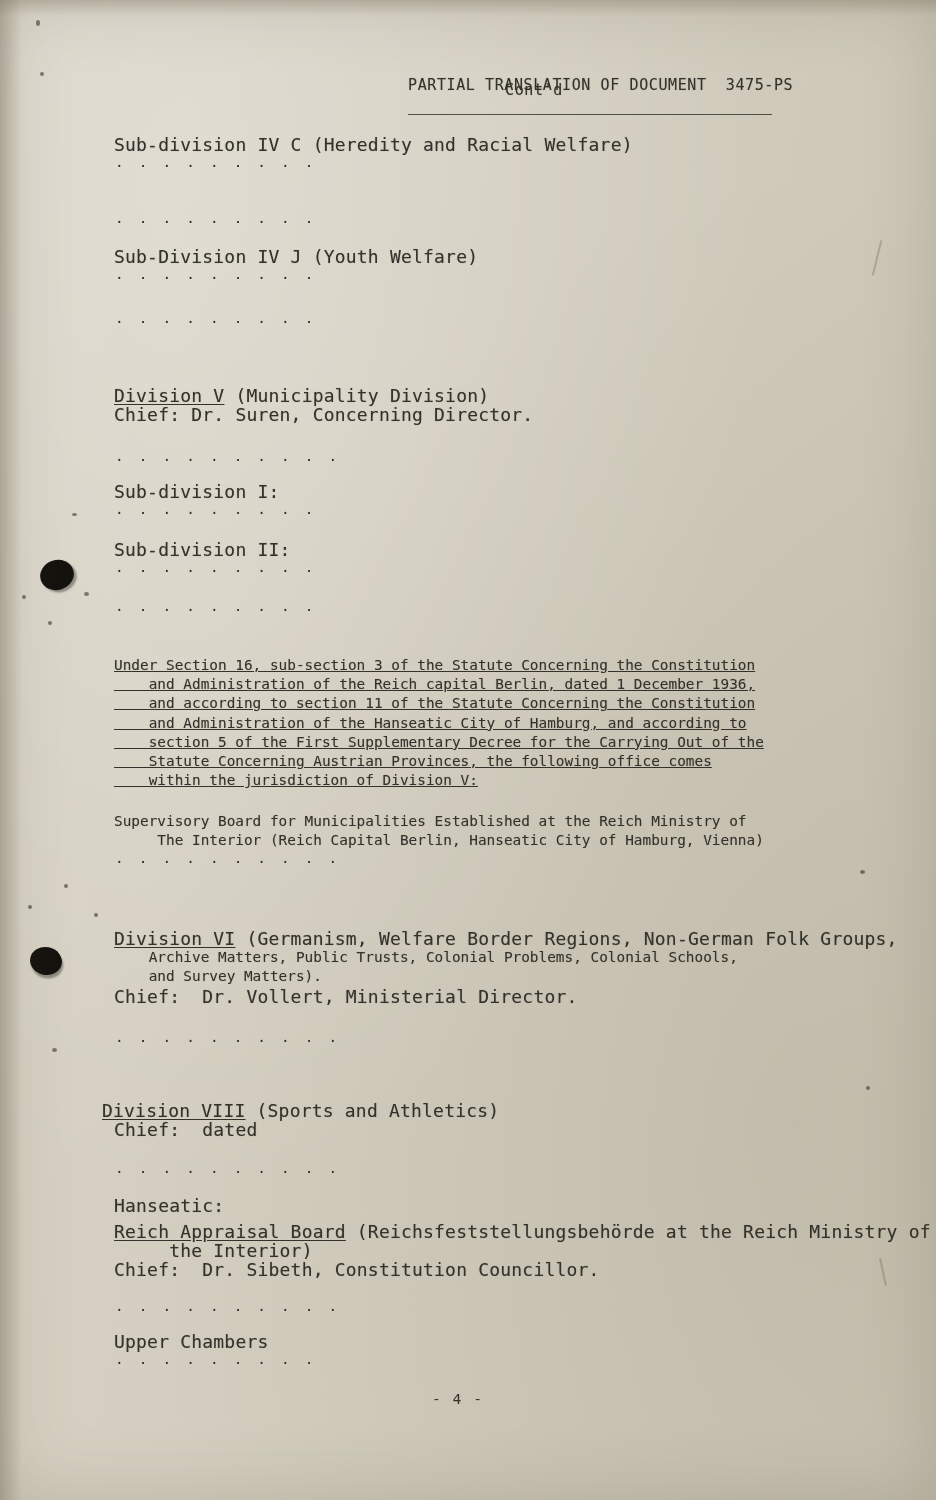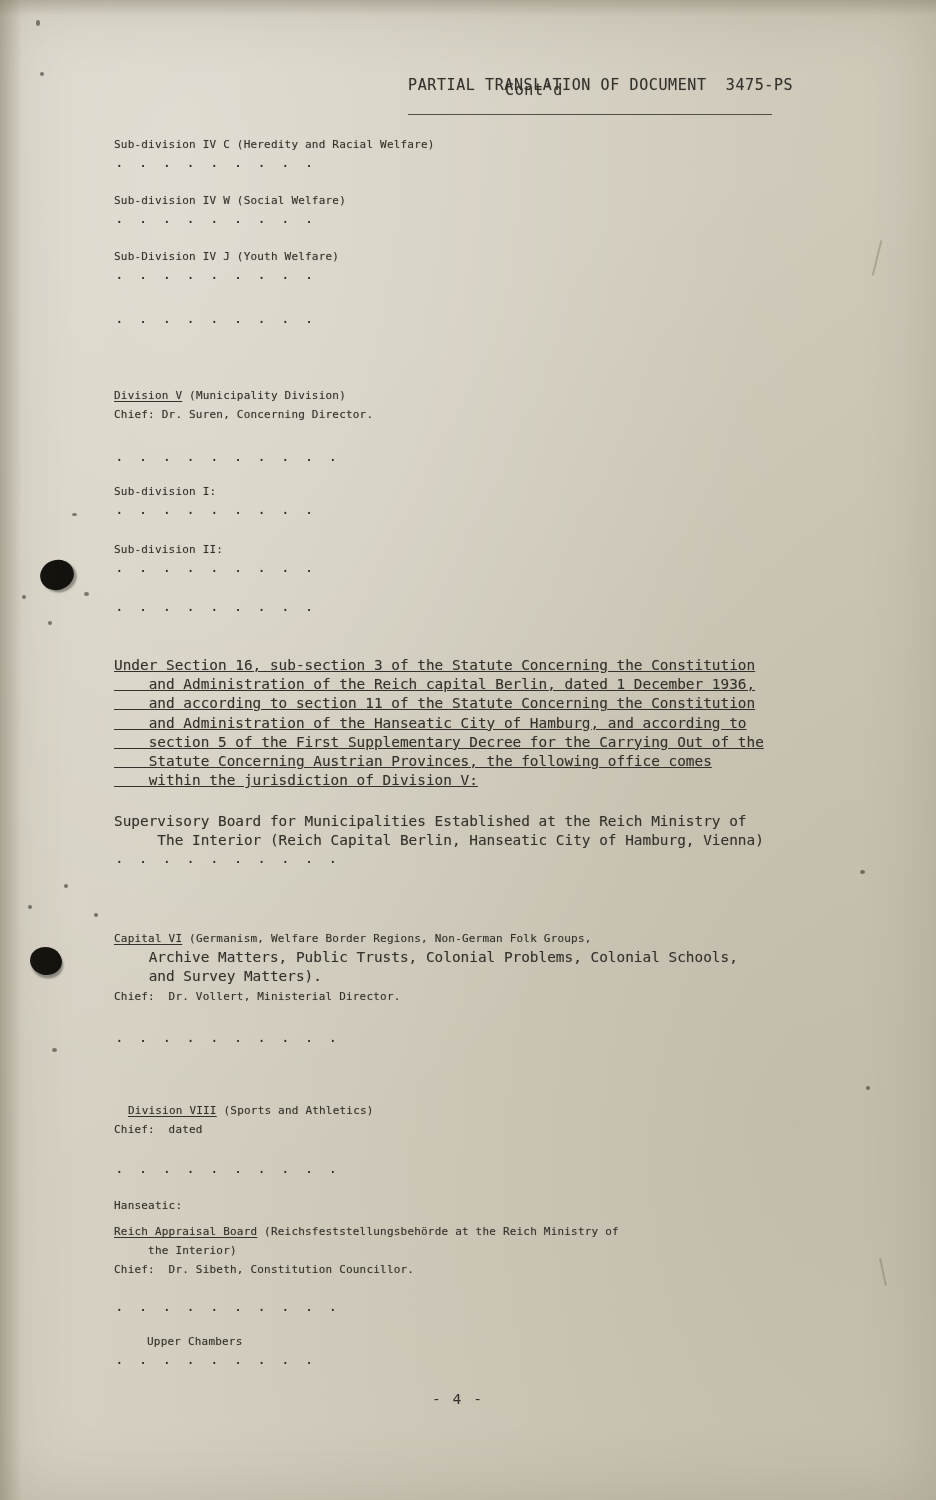--- a/index.html
+++ b/index.html
@@ -47,21 +47,21 @@
   .content {
     position: absolute;
     left: 0; top: 0;
     width: 936px;
     height: 1200px;
     color: #2b2b28;
   }
   .txt {
     position: absolute;
     font-family: "DejaVu Sans Mono", monospace;
-    font-size: 11px;
+    font-size: 18px;
     line-height: 19px;
     letter-spacing: 0.2px;
     color: #33322c;
     white-space: pre;
     text-shadow: 0 0 1px rgba(60,56,44,0.35);
   }
   .hdr {
     font-size: 15px;
     letter-spacing: 0.6px;
   }
@@ -136,21 +136,20 @@
 
   <div class="content">
 
     <div class="txt hdr" style="left:408px; top:76px;">PARTIAL TRANSLATION OF DOCUMENT  3475-PS</div>
     <div class="txt hdr" style="left:505px; top:81px;text-align:center;">Cont'd</div>
     <div class="rule" style="left:408px; top:114px; width:364px;"></div>
 
     <div class="txt" style="left:114px; top:135px;">Sub-division IV C (Heredity and Racial Welfare)</div>
     <div class="dots" style="left:115px; top:154px;">. . . . . . . . .</div>
 
-    <div class="txt" style="left:114px; top:191px;">Sub-division IV W (Social Welfare)</div>
     <div class="dots" style="left:115px; top:210px;">. . . . . . . . .</div>
 
     <div class="txt" style="left:114px; top:247px;">Sub-Division IV J (Youth Welfare)</div>
     <div class="dots" style="left:115px; top:266px;">. . . . . . . . .</div>
 
     <div class="dots" style="left:115px; top:310px;">. . . . . . . . .</div>
 
     <div class="txt" style="left:114px; top:386px;"><span class="ul">Division V</span><span> (Municipality Division)</span></div>
     <div class="txt" style="left:114px; top:405px;">Chief: Dr. Suren, Concerning Director.</div>
 
@@ -169,40 +168,40 @@
     and according to section 11 of the Statute Concerning the Constitution
     and Administration of the Hanseatic City of Hamburg, and according to
     section 5 of the First Supplementary Decree for the Carrying Out of the
     Statute Concerning Austrian Provinces, the following office comes
     within the jurisdiction of Division V:</div>
 
     <div class="para" style="left:114px; top:812px;">Supervisory Board for Municipalities Established at the Reich Ministry of
      The Interior (Reich Capital Berlin, Hanseatic City of Hamburg, Vienna)</div>
     <div class="dots" style="left:115px; top:850px;">. . . . . . . . . .</div>
 
-    <div class="txt" style="left:114px; top:929px;"><span class="ul">Capital VI</span><span> (Germanism, Welfare Border Regions, Non-German Folk Groups,</span></div>
+    <div class="txt" style="left:114px; top:929px;"><span class="ul">Division VI</span><span> (Germanism, Welfare Border Regions, Non-German Folk Groups,</span></div>
     <div class="para" style="left:114px; top:948px;">    Archive Matters, Public Trusts, Colonial Problems, Colonial Schools,
     and Survey Matters).</div>
     <div class="txt" style="left:114px; top:987px;">Chief:  Dr. Vollert, Ministerial Director.</div>
 
     <div class="dots" style="left:115px; top:1029px;">. . . . . . . . . .</div>
 
-    <div class="txt" style="left:128px; top:1101px;"><span class="ul">Division VIII</span><span> (Sports and Athletics)</span></div>
+    <div class="txt" style="left:102px; top:1101px;"><span class="ul">Division VIII</span><span> (Sports and Athletics)</span></div>
     <div class="txt" style="left:114px; top:1120px;">Chief:  dated</div>
 
     <div class="dots" style="left:115px; top:1160px;">. . . . . . . . . .</div>
 
     <div class="txt" style="left:114px; top:1196px;">Hanseatic:</div>
     <div class="txt" style="left:114px; top:1222px;"><span class="ul">Reich Appraisal Board</span><span> (Reichsfeststellungsbehörde at the Reich Ministry of</span></div>
     <div class="txt" style="left:114px; top:1241px;">     the Interior)</div>
     <div class="txt" style="left:114px; top:1260px;">Chief:  Dr. Sibeth, Constitution Councillor.</div>
 
     <div class="dots" style="left:115px; top:1298px;">. . . . . . . . . .</div>
 
-    <div class="txt" style="left:114px; top:1332px;margin-left:33px;">Upper Chambers</div>
+    <div class="txt" style="left:114px; top:1332px;">Upper Chambers</div>
     <div class="dots" style="left:115px; top:1351px;">. . . . . . . . .</div>
 
     <div class="pagenum" style="left:432px; top:1390px;">- 4 -</div>
   </div>
 
   <div class="blot b1"></div>
   <div class="blot b2"></div>
 
   <div class="speck" style="left:36px; top:20px; width:4px; height:6px;"></div>
   <div class="speck" style="left:40px; top:72px; width:4px; height:4px;"></div>

